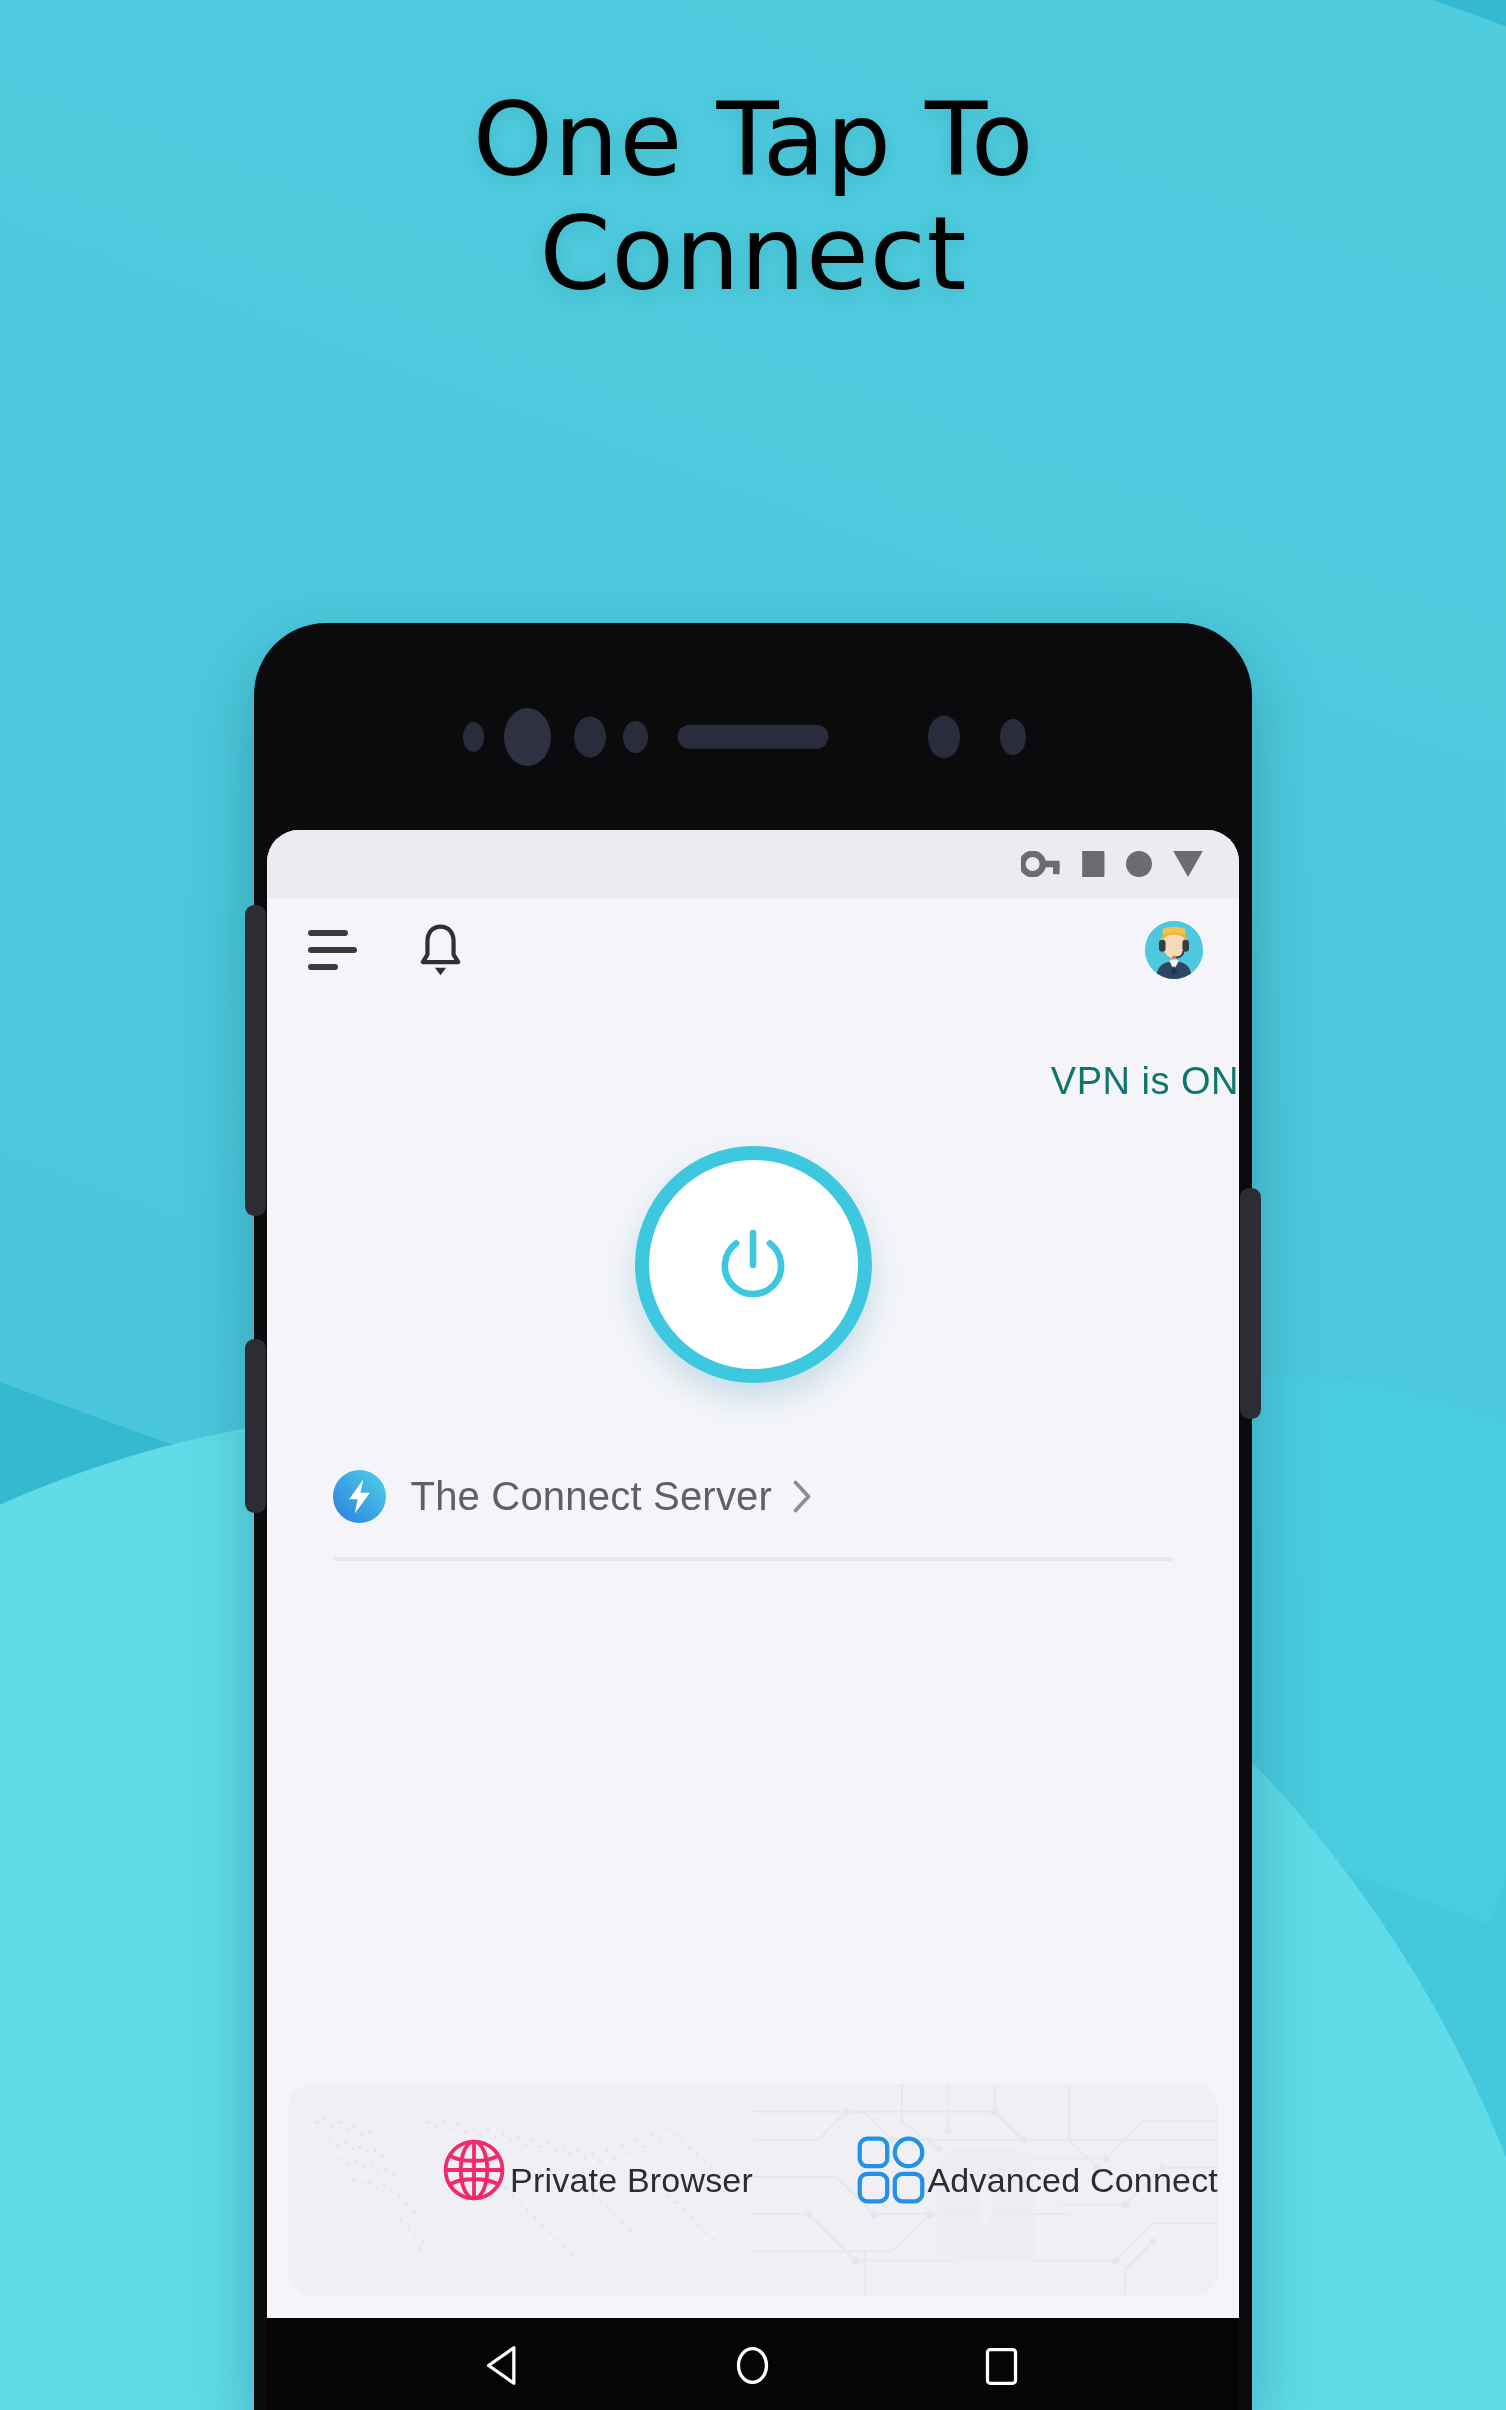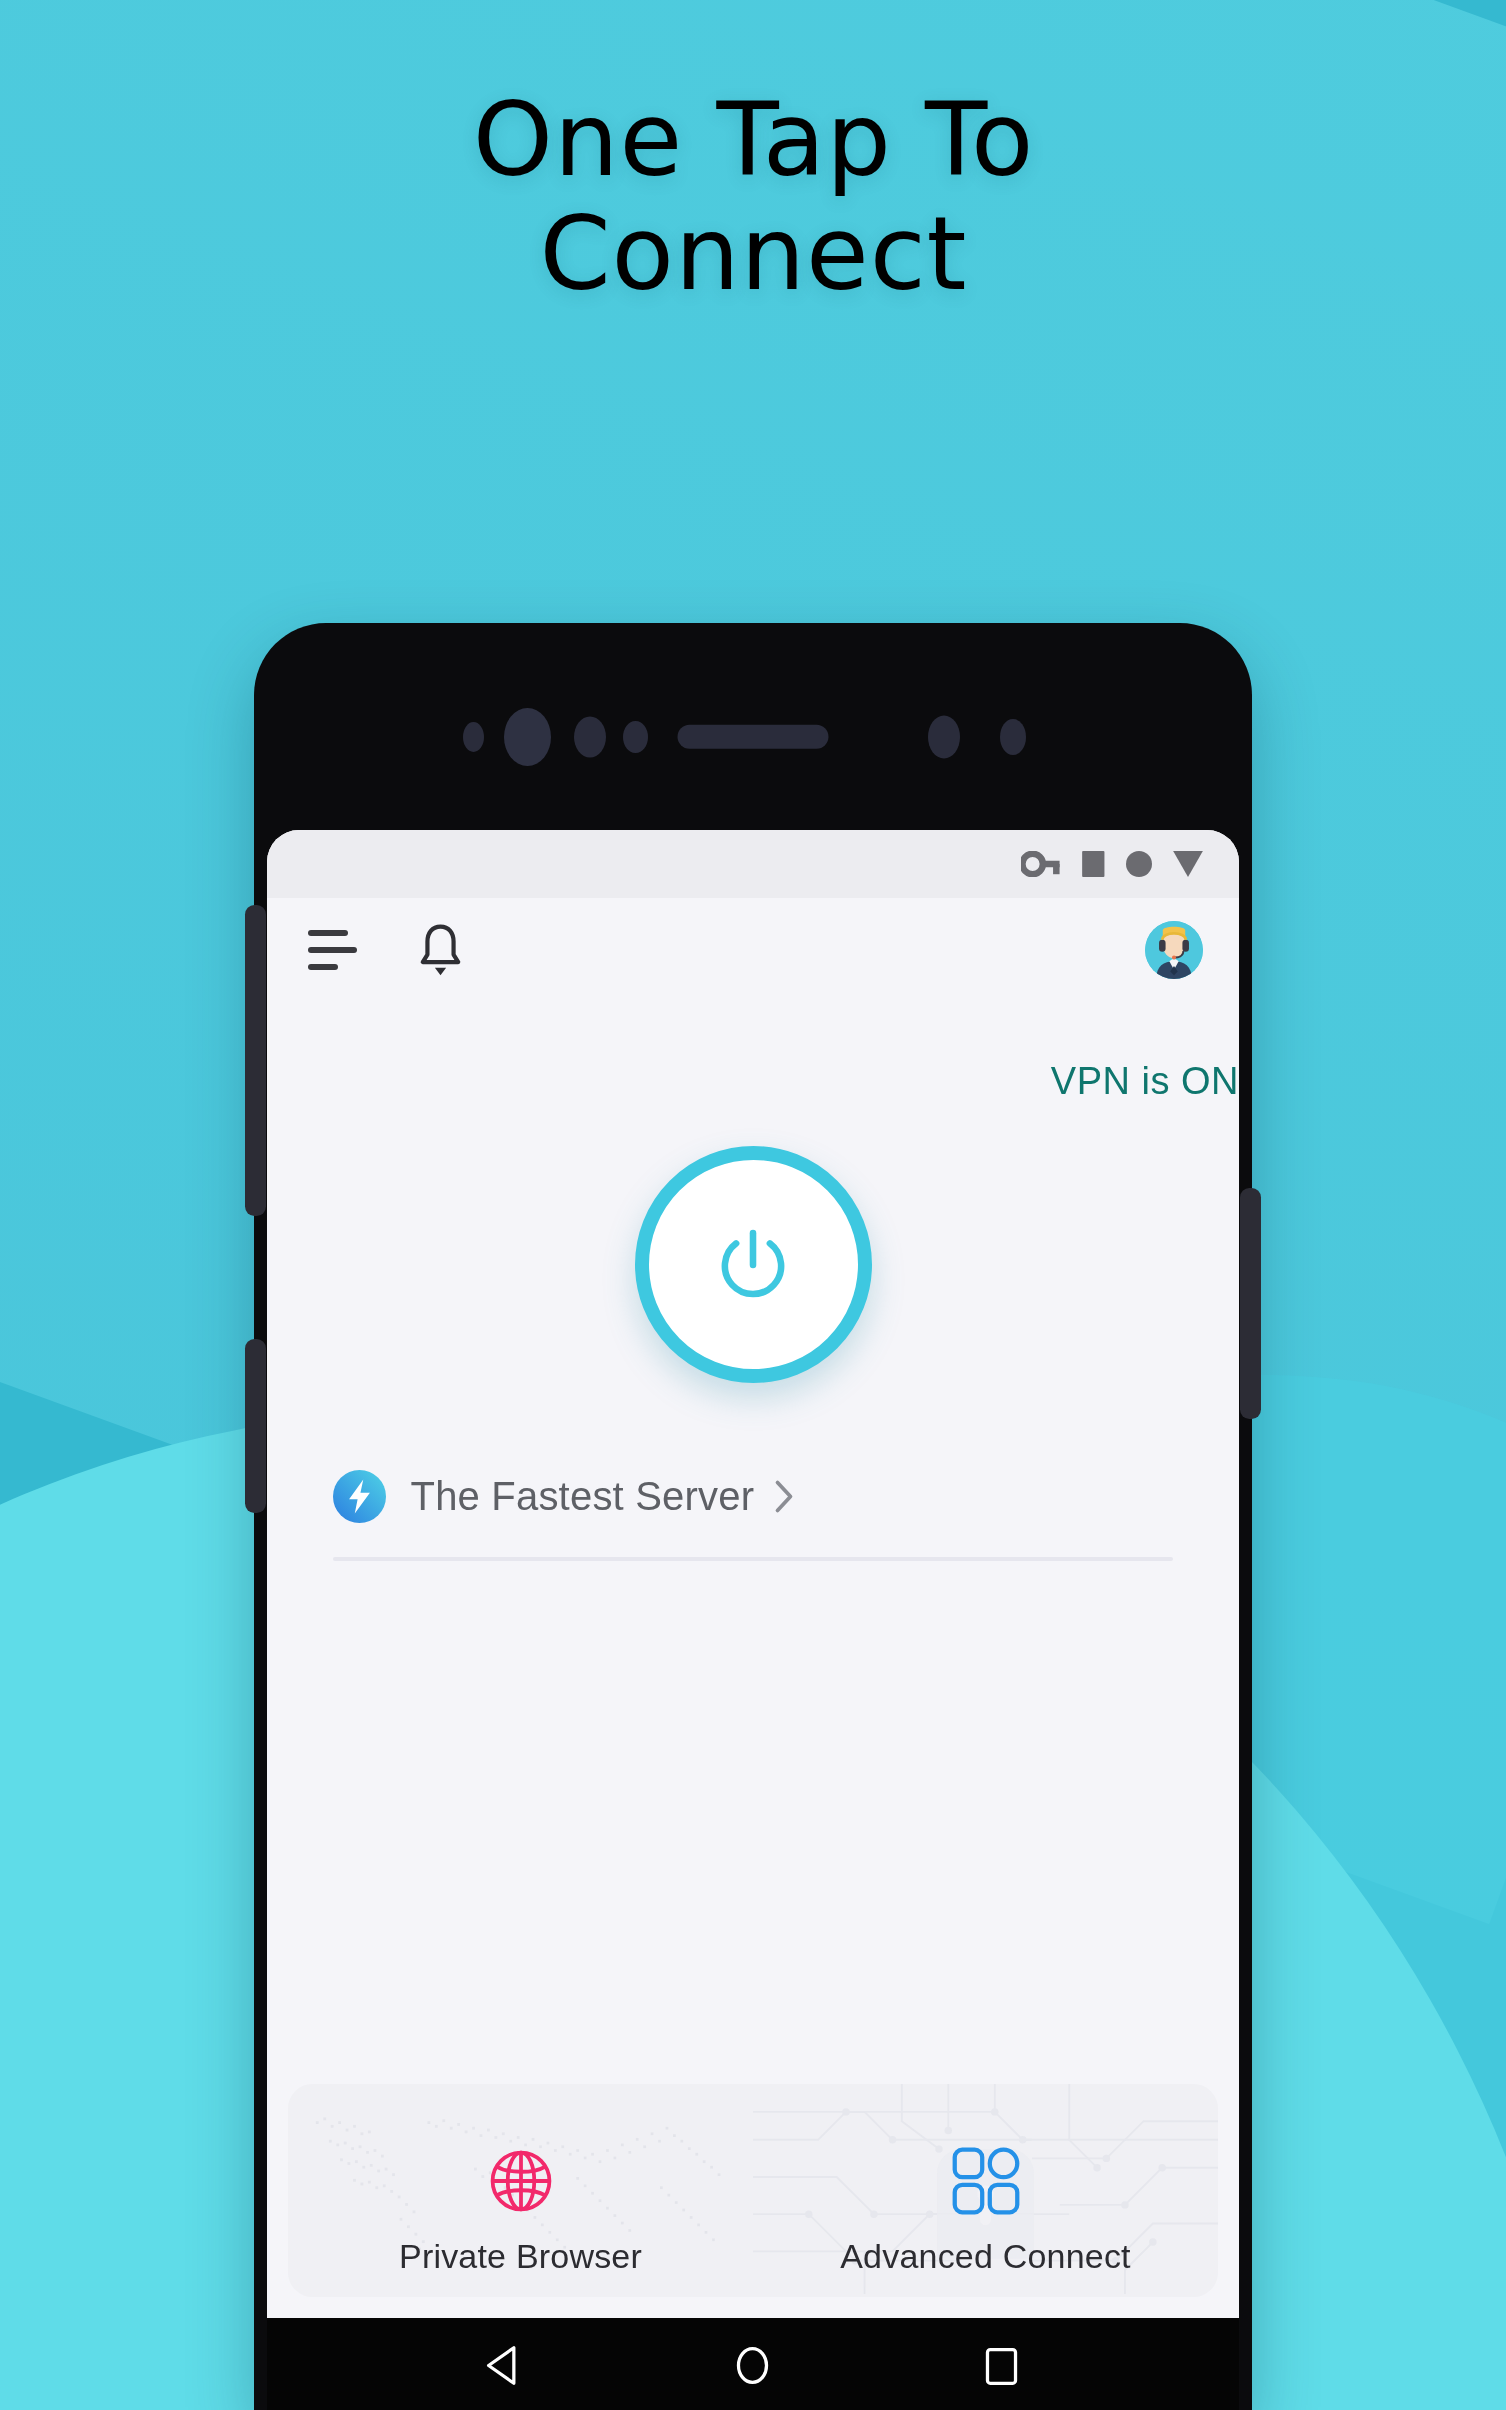--- a/index.html
+++ b/index.html
@@ -126,21 +126,21 @@
     height:3.8px; background:#e6e6ee; margin:17px 66px 15px 66px; border-radius:1.9px;
   }
 
   
   .cards {
     position:absolute; left:21px; right:21px; bottom:21px;
     height:213px; display:flex;
     background:#f0f0f4; border-radius:24.5px; overflow:hidden;
   }
   .card {
-    flex:1; position:relative; display:flex; flex-direction:column;
+    flex:1; position:relative; display:flex; flex-direction:row;
     align-items:center; justify-content:flex-end; padding-bottom:21px;
     cursor:pointer;
   }
   .card .bgpat { position:absolute; inset:0; opacity:.5; }
   .card .c-ico { position:relative; margin-bottom:17px; }
   .card .c-label {
     position:relative; font-size:34px; color:#2c2c31; letter-spacing:0.2px;
   }
 
   .navbar {
@@ -249,21 +249,21 @@
             <defs>
               <linearGradient id="boltg" x1="0" y1="1" x2="1" y2="0">
                 <stop offset="0%" stop-color="#2b7de0"></stop>
                 <stop offset="100%" stop-color="#4fd3e6"></stop>
               </linearGradient>
             </defs>
             <circle cx="28" cy="28" r="28" fill="url(#boltg)"></circle>
             <polygon points="32,10 17,31 26,31 23,46 39,24 29,24" fill="#ffffff"></polygon>
           </svg>
         </div>
-        <div class="r-label">The Fastest Server</div>
+        <div class="r-label">The Connect Server</div>
         <div class="r-chev">
           <svg width="26" height="41" viewBox="0 0 28 44">
             <polyline points="7,7 21,22 7,37" fill="none" stroke="#8b8d94" stroke-width="4" stroke-linecap="round" stroke-linejoin="round"></polyline>
           </svg>
         </div>
       </div>
 
       <div class="divider"></div>
 
     </div>

